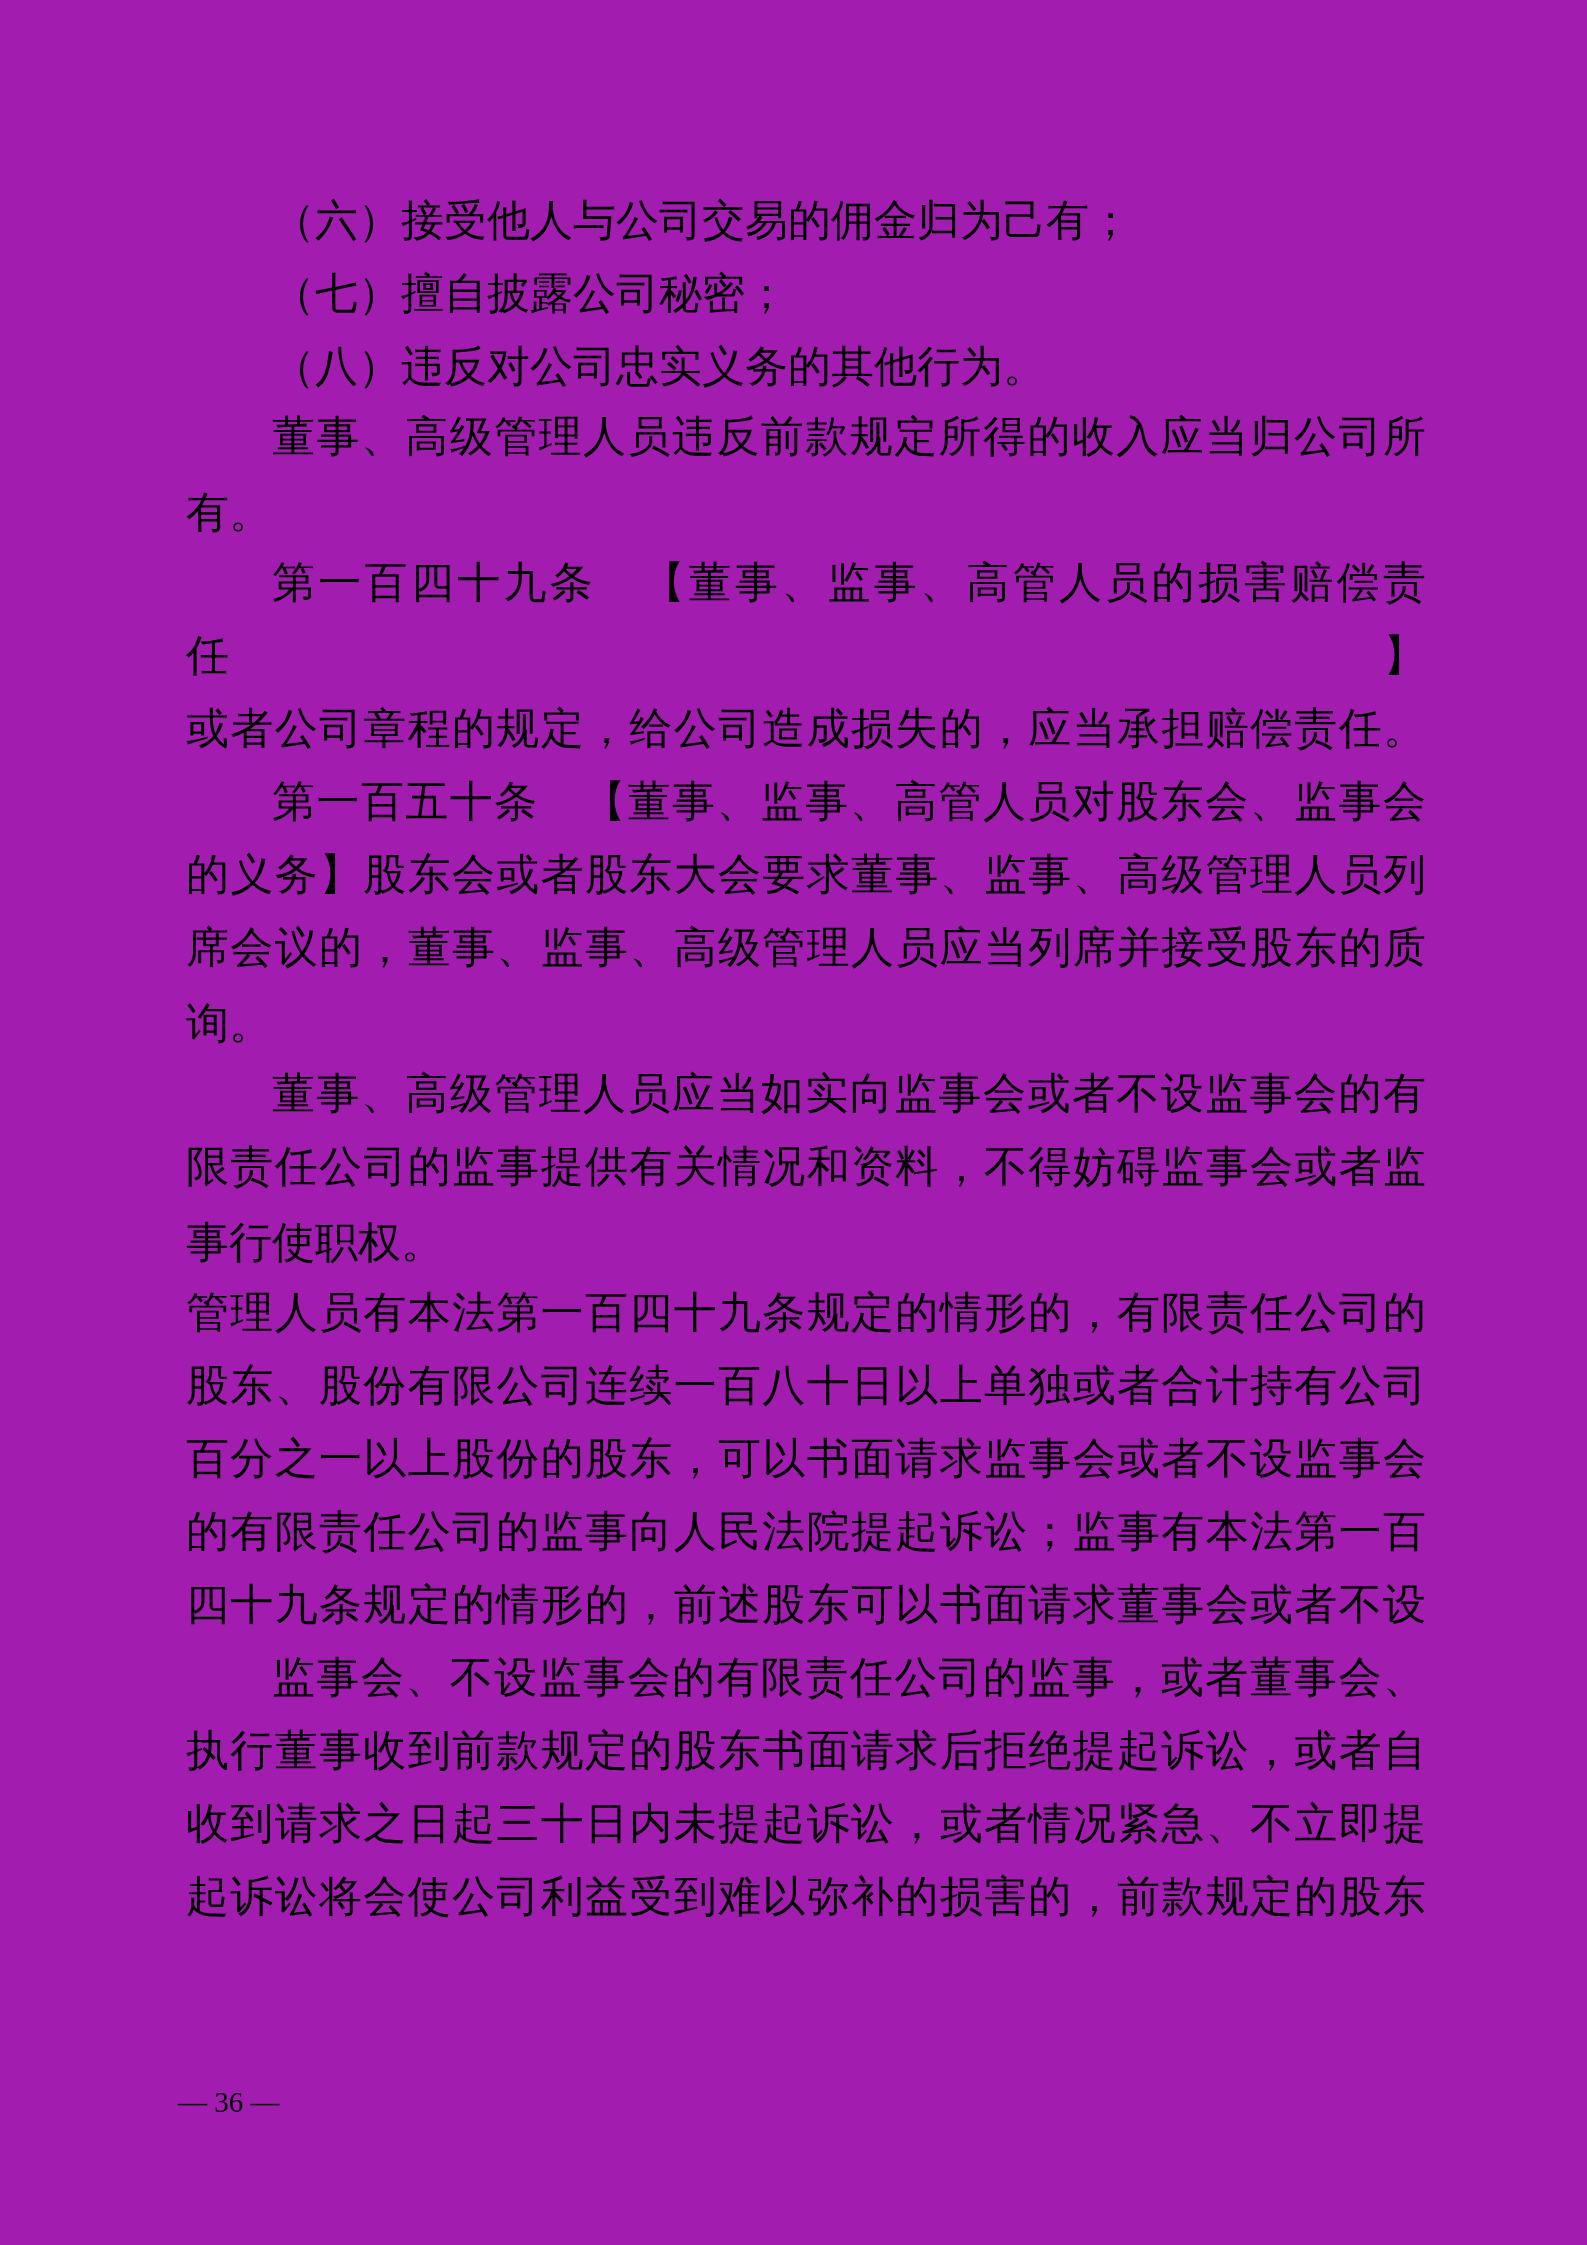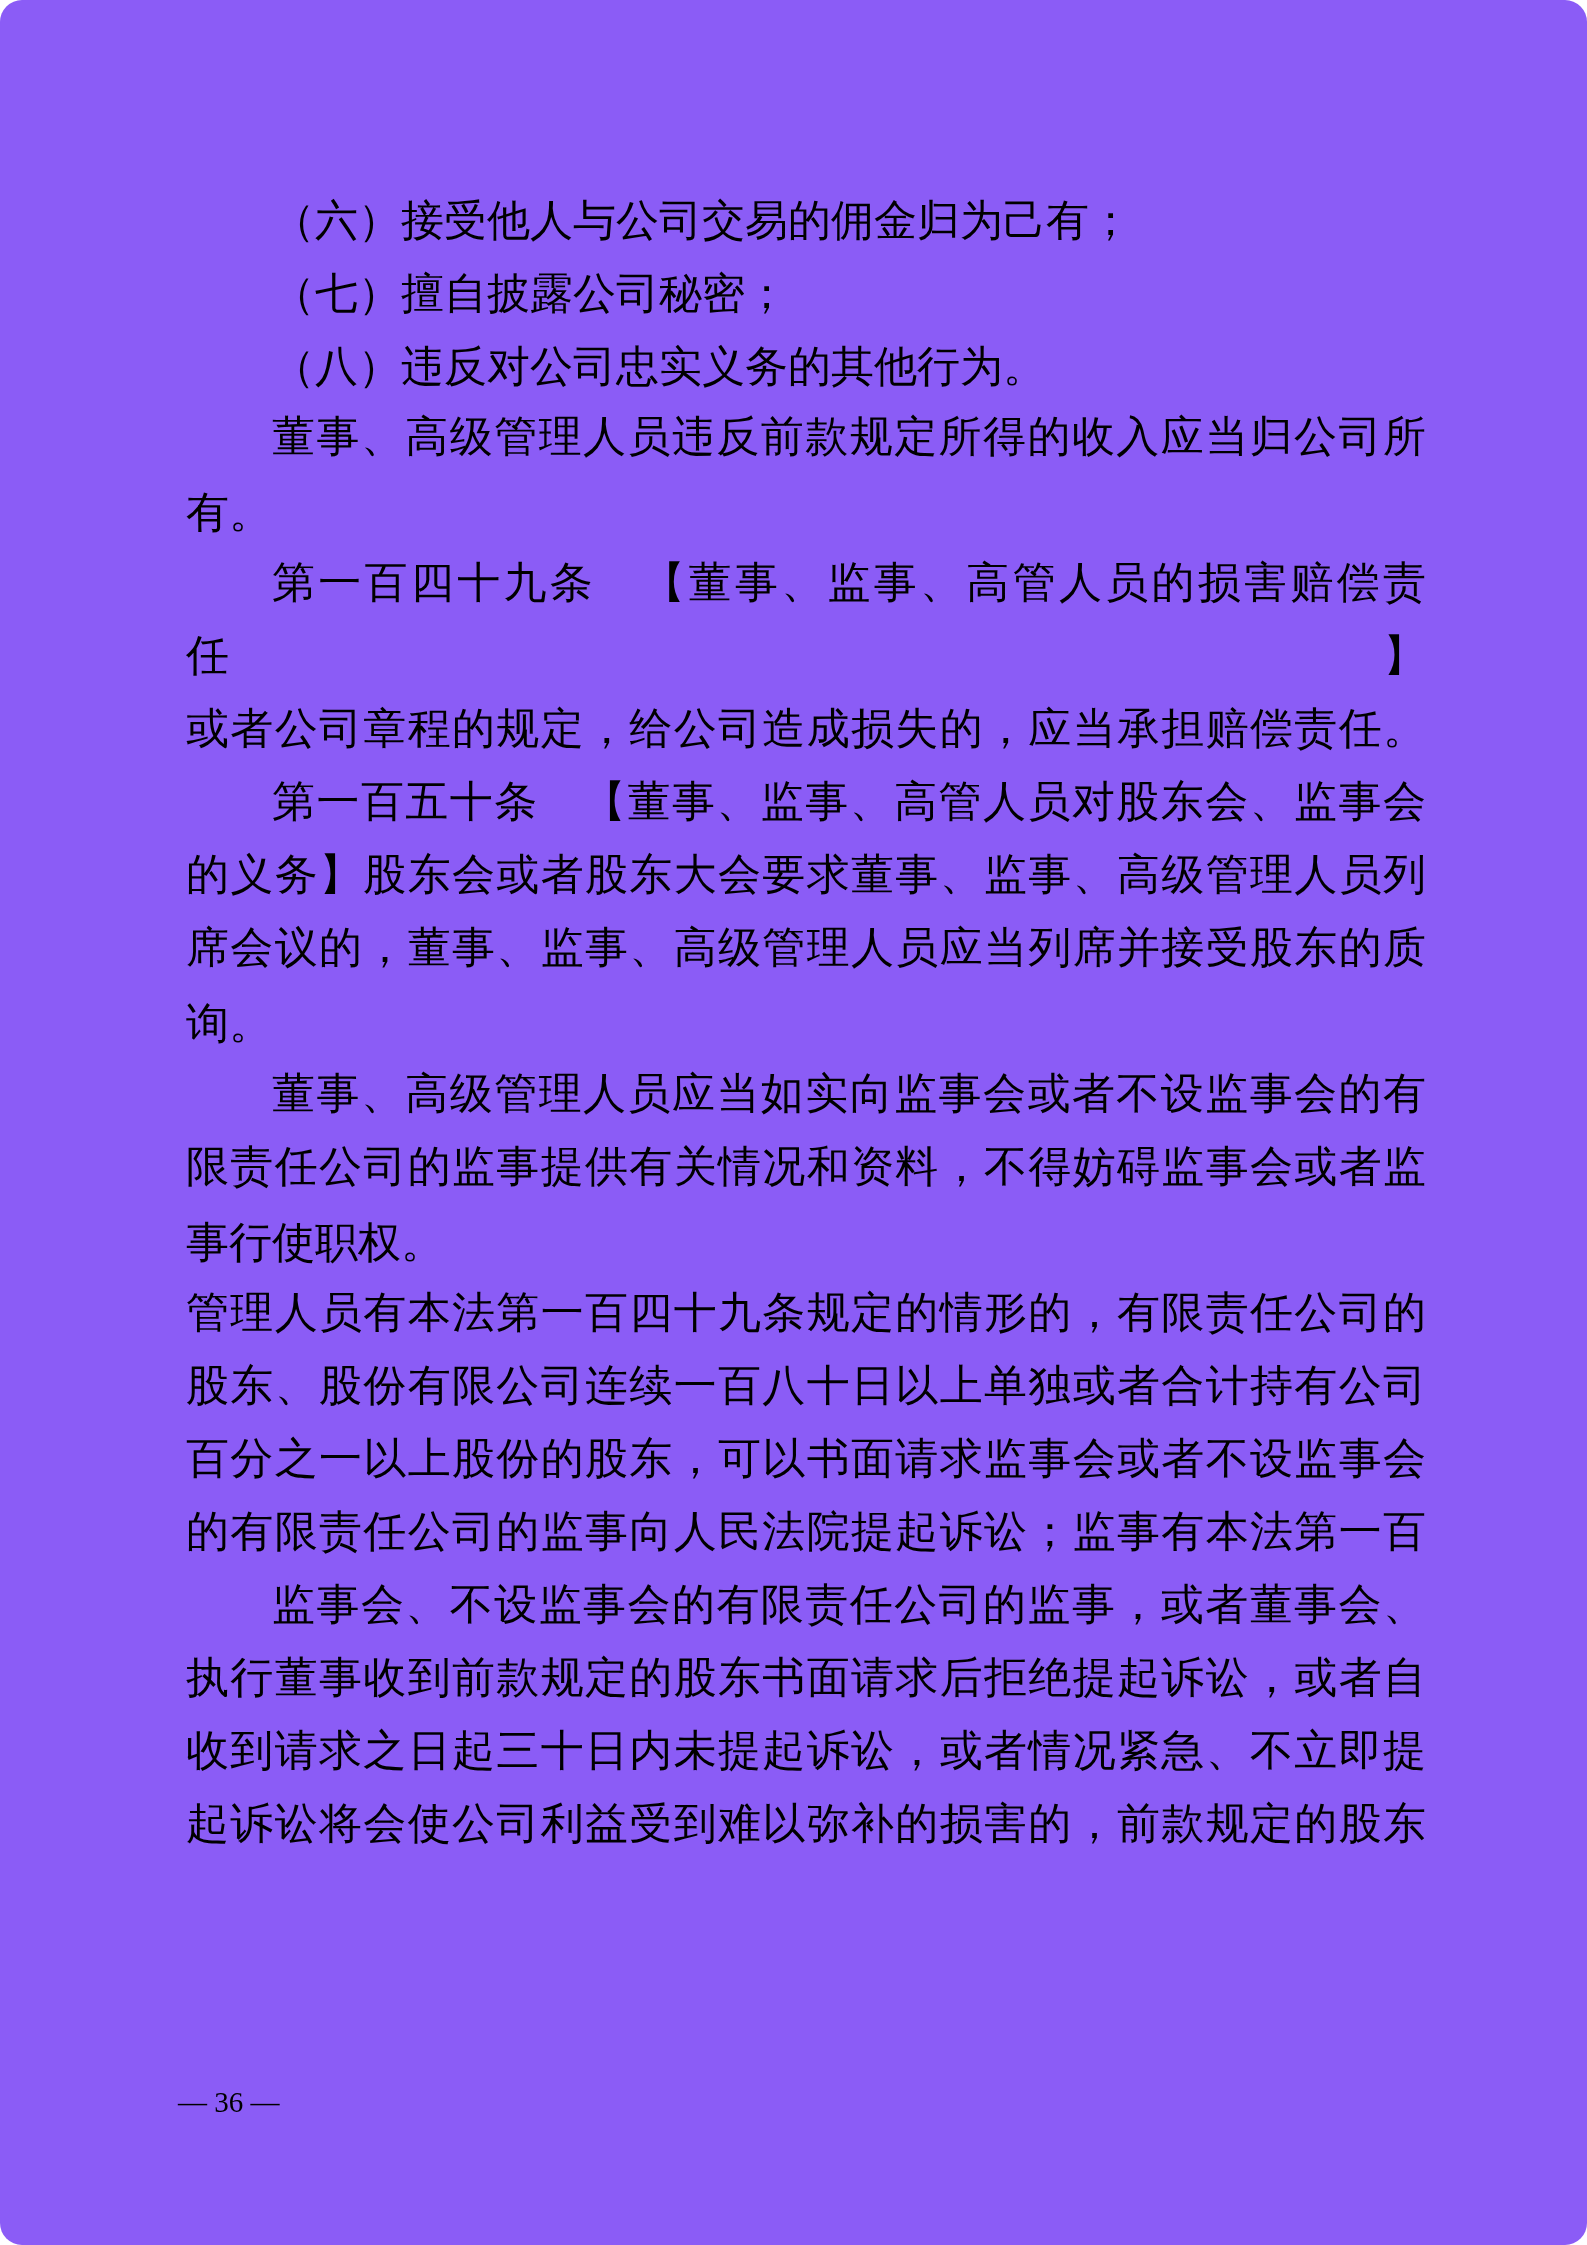--- a/index.html
+++ b/index.html
@@ -4,25 +4,24 @@
 <style>
   html, body {
     margin: 0;
     padding: 0;
     background: #ffffff;
   }
   .sheet {
     position: relative;
     width: 1587px;
     height: 2245px;
-    background: #8b5cf6;
+    background: #a21caf;
     overflow: hidden;
     font-family: "Liberation Serif", "DejaVu Serif", serif;
     color: #000000;
-    border-radius: 22px;
   }
   .text-block {
     position: absolute;
     left: 186px;
     top: 184px;
     width: 1240px;
     font-size: 43px;
     line-height: 73px;
     font-weight: 400;
     letter-spacing: 0;
@@ -85,20 +84,21 @@
       <div class="line indent fill">董事、高级管理人员应当如实向监事会或者不设监事会的有</div>
       <div class="line fill">限责任公司的监事提供有关情况和资料，不得妨碍监事会或者监</div>
       <div class="line">事行使职权。</div>
     </div>
 
     <div class="para">
       <div class="line fill">管理人员有本法第一百四十九条规定的情形的，有限责任公司的</div>
       <div class="line fill">股东、股份有限公司连续一百八十日以上单独或者合计持有公司</div>
       <div class="line fill">百分之一以上股份的股东，可以书面请求监事会或者不设监事会</div>
       <div class="line fill">的有限责任公司的监事向人民法院提起诉讼；监事有本法第一百</div>
+      <div class="line fill">四十九条规定的情形的，前述股东可以书面请求董事会或者不设</div>
     </div>
 
     <div class="para">
       <div class="line indent fill">监事会、不设监事会的有限责任公司的监事，或者董事会、</div>
       <div class="line fill">执行董事收到前款规定的股东书面请求后拒绝提起诉讼，或者自</div>
       <div class="line fill">收到请求之日起三十日内未提起诉讼，或者情况紧急、不立即提</div>
       <div class="line fill">起诉讼将会使公司利益受到难以弥补的损害的，前款规定的股东</div>
     </div>
 
   </div>

